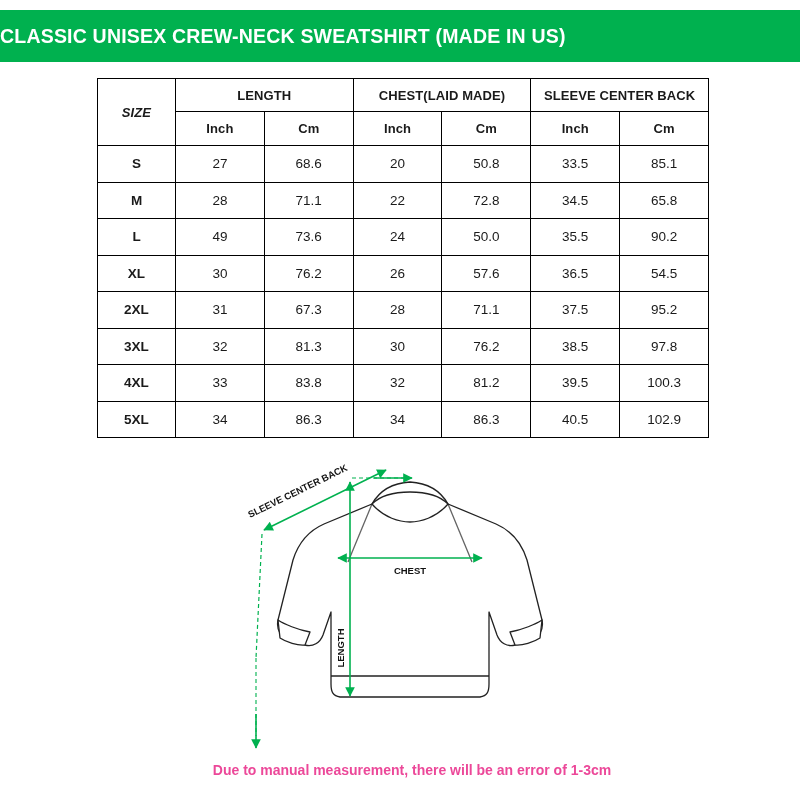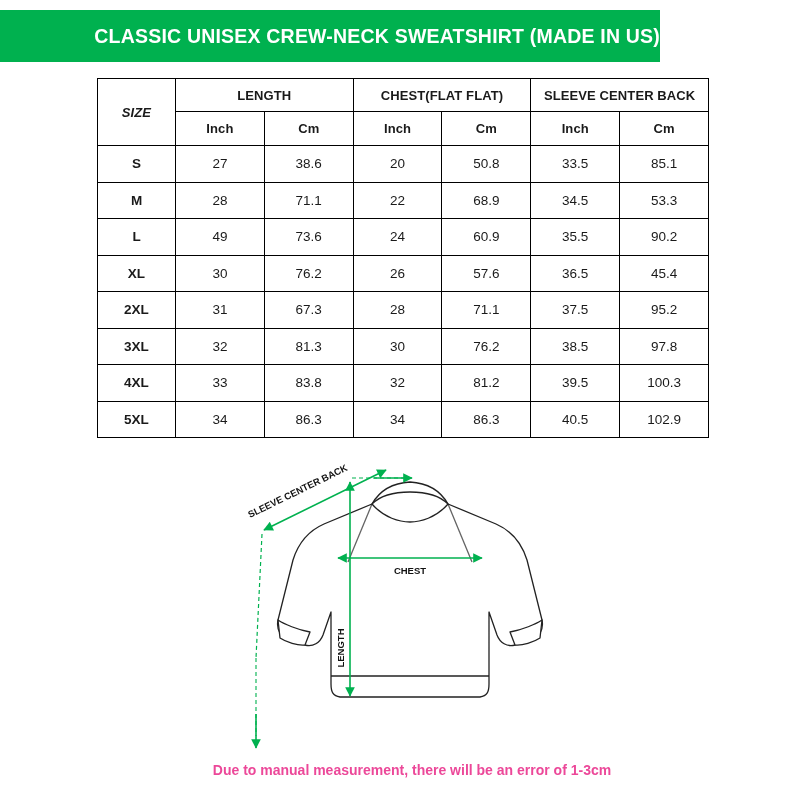--- a/index.html
+++ b/index.html
@@ -12,25 +12,25 @@
   .page {
     position: relative;
     width: 800px; height: 800px;
     background: #ffffff;
     overflow: hidden;
   }
   
   .header {
     position: absolute;
     left: 0; top: 10px;
-    width: 660px; height: 52px;
+    width: 800px; height: 52px;
     background: #00b14f;
     display: flex;
     align-items: center;
-    justify-content: flex-end;
+    justify-content: flex-start;
   }
   .header-title {
     color: #ffffff;
     font-size: 19.5px;
     font-weight: bold;
     letter-spacing: 0.2px;
     text-align: center;
     white-space: nowrap;
   }
   
@@ -88,68 +88,68 @@
   <div class="header">
     <div class="header-title">CLASSIC UNISEX CREW-NECK SWEATSHIRT (MADE IN US)</div>
   </div>
 
   <div class="table-wrap">
     <table class="size-table">
       <thead>
         <tr class="row-h1">
           <th class="col-size" rowspan="2">SIZE</th>
           <th colspan="2">LENGTH</th>
-          <th colspan="2">CHEST(FLAT FLAT)</th>
+          <th colspan="2">CHEST(LAID MADE)</th>
           <th colspan="2">SLEEVE CENTER BACK</th>
         </tr>
         <tr class="row-h2">
           <th class="col-unit">Inch</th>
           <th class="col-unit">Cm</th>
           <th class="col-unit">Inch</th>
           <th class="col-unit">Cm</th>
           <th class="col-unit">Inch</th>
           <th class="col-unit">Cm</th>
         </tr>
       </thead>
       <tbody>
         <tr class="data-row">
           <td class="size-cell">S</td>
           <td>27</td>
-          <td>38.6</td>
+          <td>68.6</td>
           <td>20</td>
           <td>50.8</td>
           <td>33.5</td>
           <td>85.1</td>
         </tr>
         <tr class="data-row">
           <td class="size-cell">M</td>
           <td>28</td>
           <td>71.1</td>
           <td>22</td>
-          <td>68.9</td>
+          <td>72.8</td>
           <td>34.5</td>
-          <td>53.3</td>
+          <td>65.8</td>
         </tr>
         <tr class="data-row">
           <td class="size-cell">L</td>
           <td>49</td>
           <td>73.6</td>
           <td>24</td>
-          <td>60.9</td>
+          <td>50.0</td>
           <td>35.5</td>
           <td>90.2</td>
         </tr>
         <tr class="data-row">
           <td class="size-cell">XL</td>
           <td>30</td>
           <td>76.2</td>
           <td>26</td>
           <td>57.6</td>
           <td>36.5</td>
-          <td>45.4</td>
+          <td>54.5</td>
         </tr>
         <tr class="data-row">
           <td class="size-cell">2XL</td>
           <td>31</td>
           <td>67.3</td>
           <td>28</td>
           <td>71.1</td>
           <td>37.5</td>
           <td>95.2</td>
         </tr>

